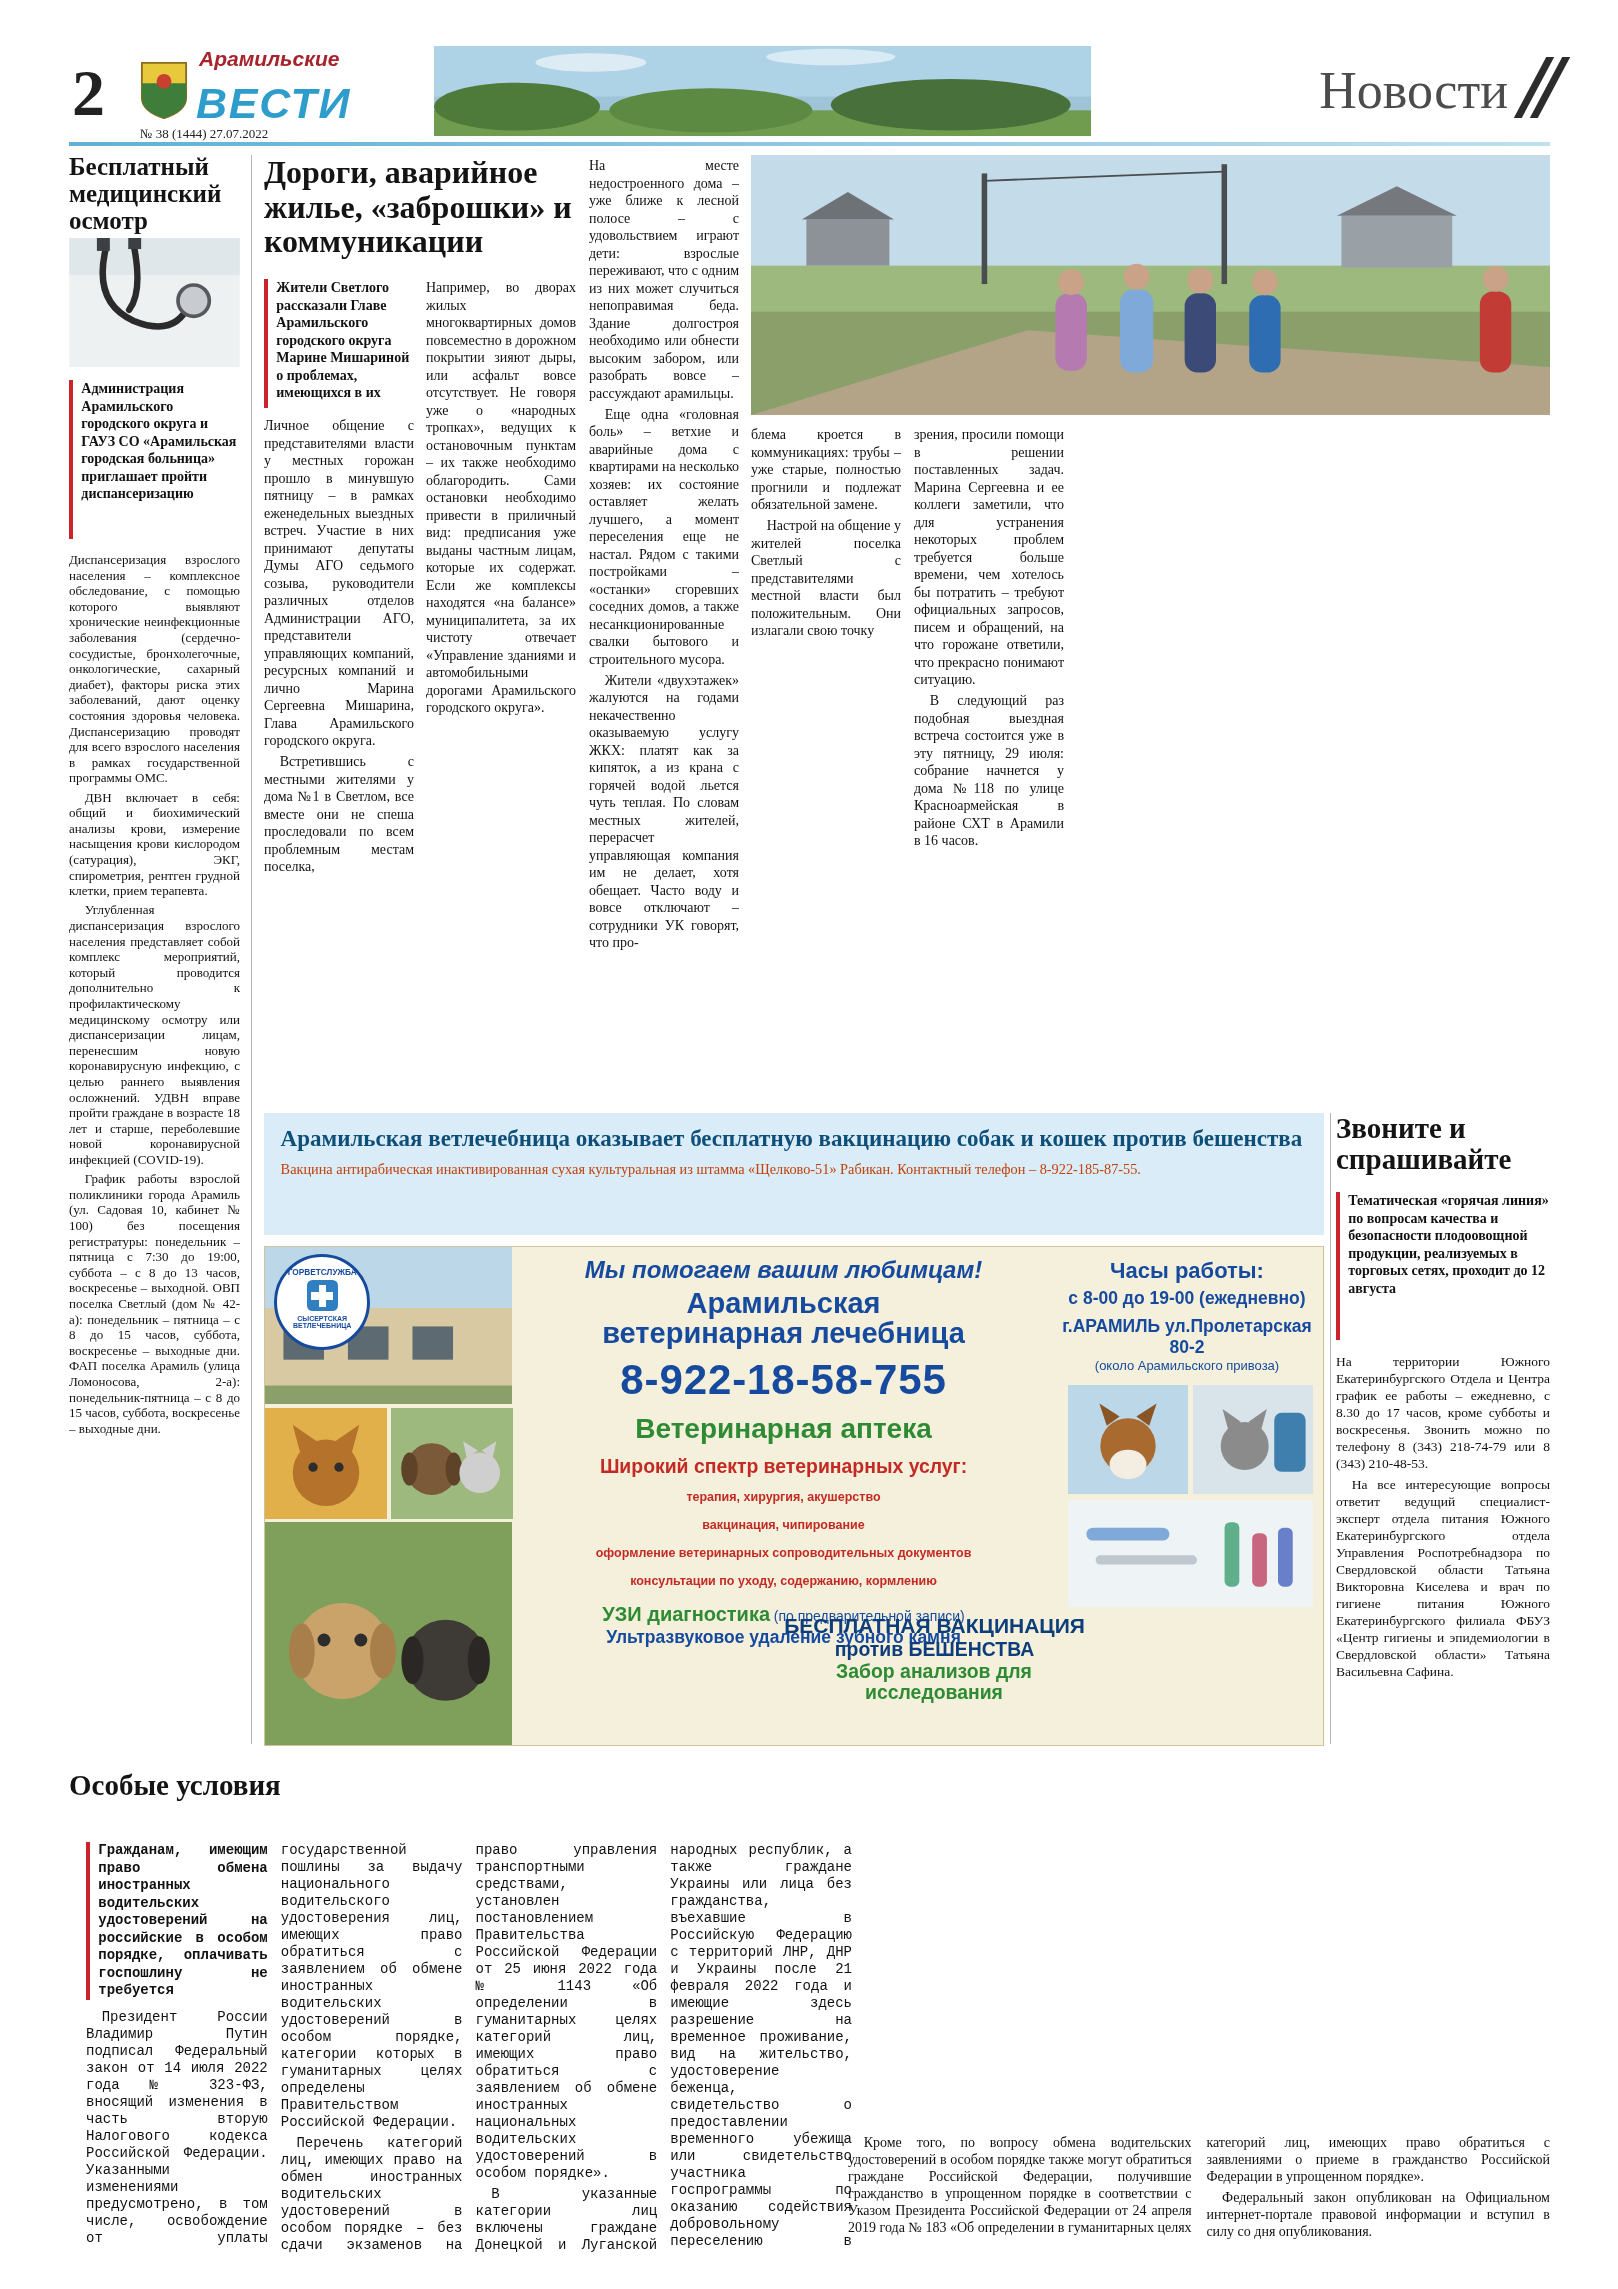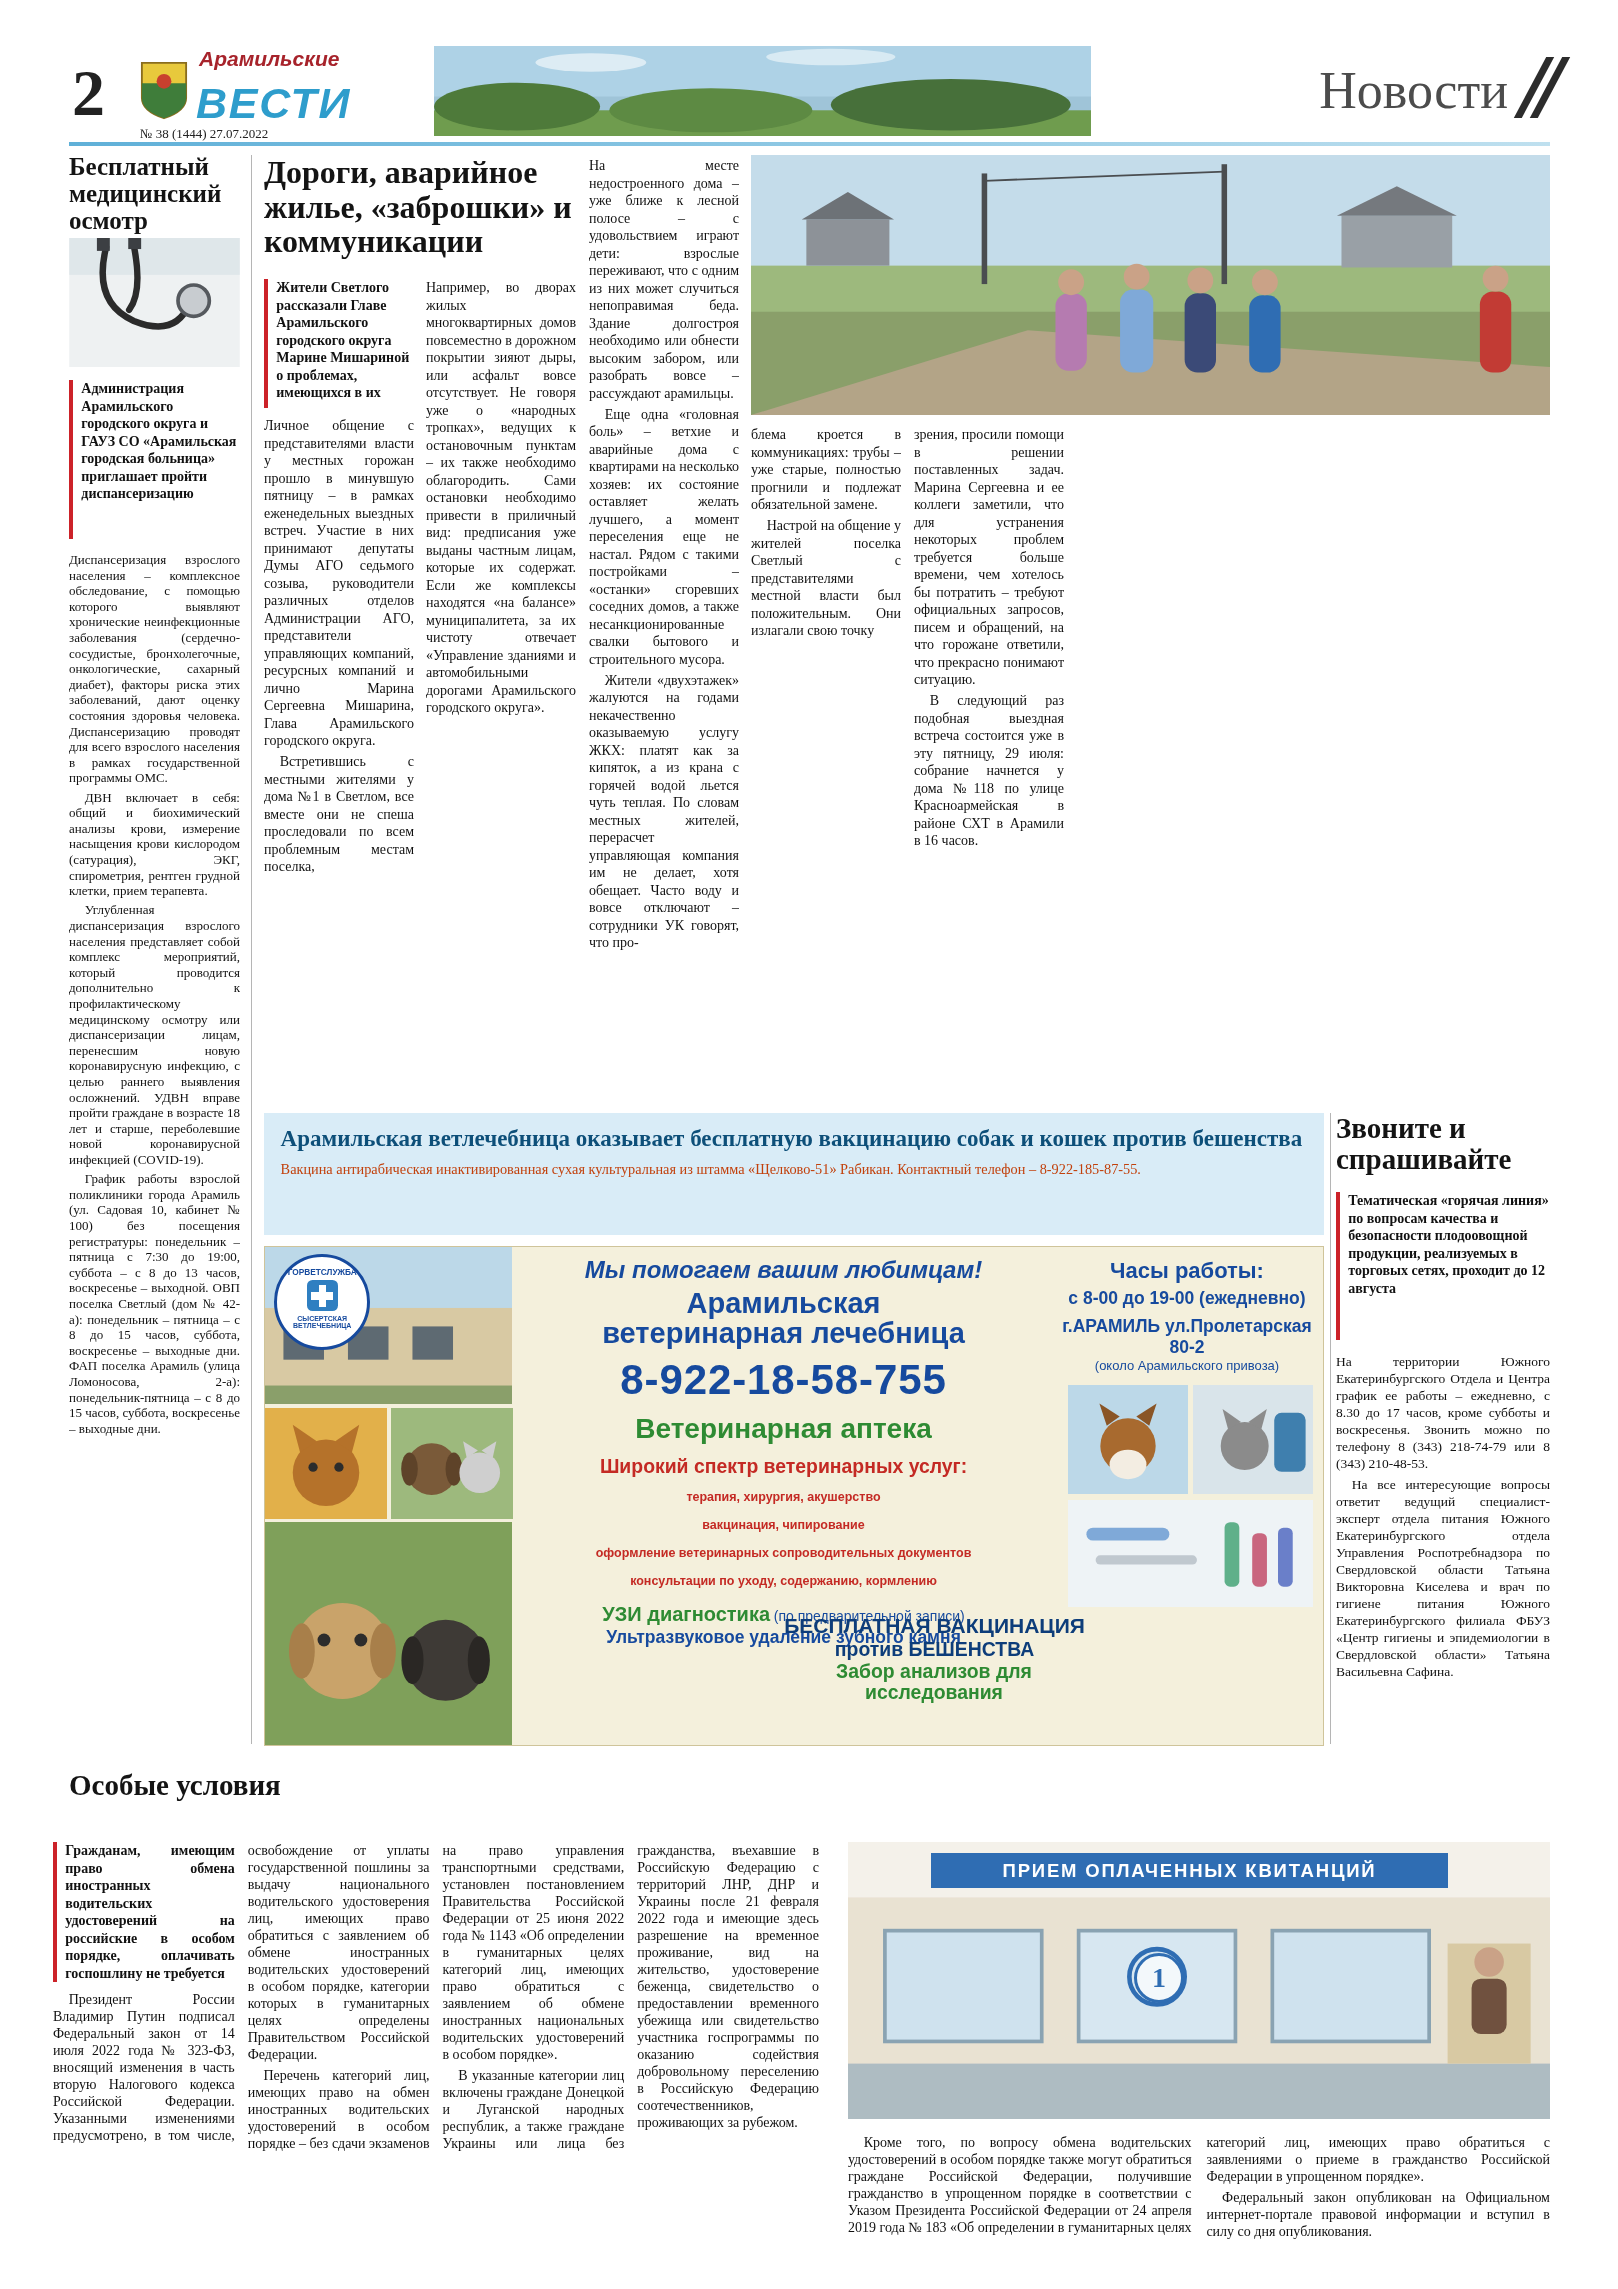--- a/index.html
+++ b/index.html
@@ -42,22 +42,22 @@
   .vet-banner .sub{font-size:14.3px;line-height:18.5px;color:#c2410c;}
   .vet-ad{position:absolute;left:264px;top:1246px;width:1060px;height:500px;background:#f4f0dc;
           box-sizing:border-box;border:0.9px solid #cfc49a;overflow:hidden;}
   .ad-blue{color:#164a9e;font-family:"Liberation Sans",sans-serif;}
   .ad-green{color:#2e8b33;font-family:"Liberation Sans",sans-serif;}
   .ad-red{color:#c42a24;font-family:"Liberation Sans",sans-serif;}
   
   .hot-title{position:absolute;left:1336px;top:1113px;width:214px;font-size:29px;}
   
   .special-title{position:absolute;left:69px;top:1770px;width:646px;font-size:29px;}
-  .cols4{position:absolute;left:53px;top:1842px;width:766px;height:412px;column-count:4;column-gap:13px;
-         font-size:14px;line-height:17px;text-align:justify;overflow:hidden;}
+  .cols4{position:absolute;left:86px;top:1842px;width:766px;height:412px;column-count:4;column-gap:13px;
+         font-size:14px;line-height:17px;text-align:justify;overflow:hidden;font-family:Liberation Mono, monospace;}
   .cols4 p{margin:0 0 3.7px 0;text-indent:15.7px;}
   .cols2{position:absolute;left:848px;top:2134px;width:702px;height:122px;column-count:2;column-gap:14.8px;
          font-size:14px;line-height:17px;text-align:justify;overflow:hidden;}
   .cols2 p{margin:0 0 3.7px 0;text-indent:15.7px;}
   .lead-inline{border-left:4.6px solid #cc2229;padding-left:8.3px;font-weight:bold;font-size:14px;line-height:17.5px;
                margin:0 0 9.2px 0;break-inside:avoid;}
   
   .sky{background:linear-gradient(to bottom,#b9d7e8 0%,#dcebf3 60%,#cfe0d0 100%);}
 </style>
 </head>
@@ -315,39 +315,20 @@
 
   <div class="cols4">
     <div class="lead-inline">Гражданам, имеющим право обмена иностранных водительских удостоверений на российские в особом порядке, оплачивать госпошлину не требуется</div>
     <div>
         <p>Президент России Владимир Путин подписал Федеральный закон от 14 июля 2022 года № 323-ФЗ, вносящий изменения в часть вторую Налогового кодекса Российской Федерации. Указанными изменениями предусмотрено, в том числе, освобождение от уплаты государственной пошлины за выдачу национального водительского удостоверения лиц, имеющих право обратиться с заявлением об обмене иностранных водительских удостоверений в особом порядке, категории которых в гуманитарных целях определены Правительством Российской Федерации.</p>
         <p>Перечень категорий лиц, имеющих право на обмен иностранных водительских удостоверений в особом порядке – без сдачи экзаменов на право управления транспортными средствами, установлен постановлением Правительства Российской Федерации от 25 июня 2022 года № 1143 «Об определении в гуманитарных целях категорий лиц, имеющих право обратиться с заявлением об обмене иностранных национальных водительских удостоверений в особом порядке».</p>
         <p>В указанные категории лиц включены граждане Донецкой и Луганской народных республик, а также граждане Украины или лица без гражданства, въехавшие в Российскую Федерацию с территорий ЛНР, ДНР и Украины после 21 февраля 2022 года и имеющие здесь разрешение на временное проживание, вид на жительство, удостоверение беженца, свидетельство о предоставлении временного убежища или свидетельство участника госпрограммы по оказанию содействия добровольному переселению в Российскую Федерацию соотечественников, проживающих за рубежом.</p>
       </div>
   </div>
 
-  <div class="photo" style="left:848px;top:1842px;width:702px;height:277px;">
-    <svg width="702" height="277" viewBox="0 0 761 300" preserveAspectRatio="none">
-      <rect width="761" height="300" fill="#e9e2d2"></rect>
-      <rect width="761" height="60" fill="#f4f1ea"></rect>
-      <rect y="240" width="761" height="60" fill="#aebcc2"></rect>
-      <rect x="40" y="96" width="170" height="120" fill="#cfe2ee" stroke="#8aa3b2" stroke-width="4"></rect>
-      <rect x="250" y="96" width="170" height="120" fill="#d7e7f1" stroke="#8aa3b2" stroke-width="4"></rect>
-      <rect x="460" y="96" width="170" height="120" fill="#cfe2ee" stroke="#8aa3b2" stroke-width="4"></rect>
-      <circle cx="335" cy="146" r="30" fill="none" stroke="#2f6db3" stroke-width="5"></circle>
-      <rect x="650" y="110" width="90" height="130" fill="#d8c9a3"></rect>
-      <circle cx="695" cy="130" r="16" fill="#caa287"></circle>
-      <rect x="676" y="148" width="38" height="60" rx="10" fill="#70513f"></rect>
-    </svg>
-    <div style="position:absolute;left:83px;top:11px;width:517px;height:35px;background:#2f6db3;color:#ffffff;
-                font-family:'Liberation Sans',sans-serif;font-weight:bold;font-size:18.5px;text-align:center;
-                line-height:35px;letter-spacing:1.8px;">ПРИЕМ ОПЛАЧЕННЫХ КВИТАНЦИЙ</div>
-    <div style="position:absolute;left:286px;top:111px;width:44px;height:44px;border-radius:50%;border:3.7px solid #2f6db3;
-                color:#2f6db3;font-size:28px;font-weight:bold;text-align:center;line-height:44px;background:rgba(255,255,255,0.7);">1</div>
-  </div>
 
   <div class="cols2">
       <p>Кроме того, по вопросу обмена водительских удостоверений в особом порядке также могут обратиться граждане Российской Федерации, получившие гражданство в упрощенном порядке в соответствии с Указом Президента Российской Федерации от 24 апреля 2019 года № 183 «Об определении в гуманитарных целях категорий лиц, имеющих право обратиться с заявлениями о приеме в гражданство Российской Федерации в упрощенном порядке».</p>
       <p>Федеральный закон опубликован на Официальном интернет-портале правовой информации и вступил в силу со дня опубликования.</p>
     </div>
 
 </div>
 
 
 </body></html>

